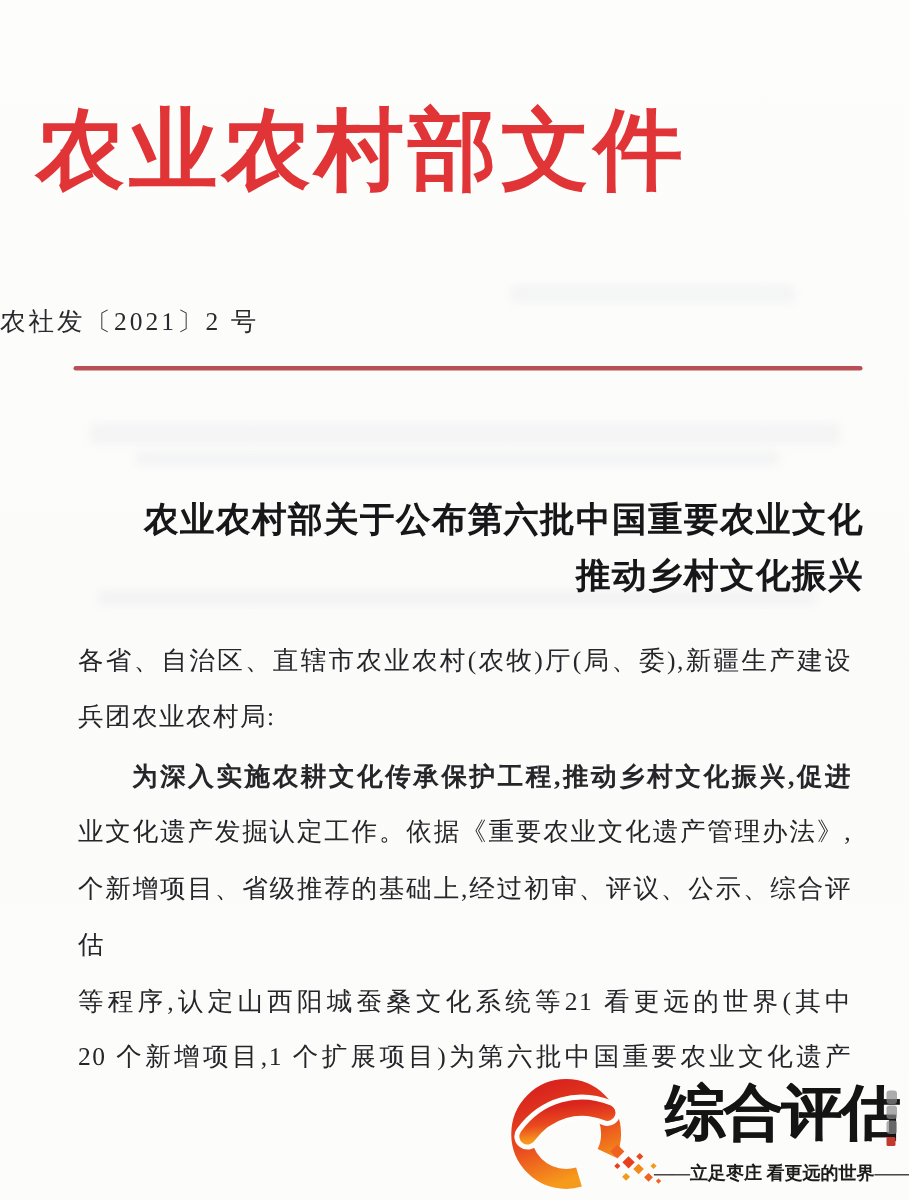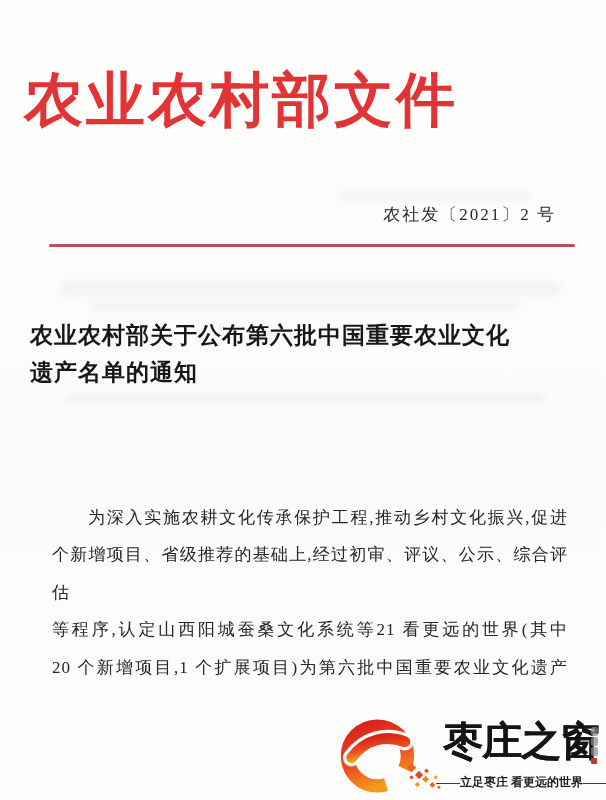--- a/index.html
+++ b/index.html
@@ -10,46 +10,46 @@
     color:#222226;
   }
   
   .letterhead{
     position:absolute;top:58px;left:0;width:482px;text-align:center;
     font-size:59px;line-height:84px;font-weight:700;color:#e13437;
     letter-spacing:3px;white-space:nowrap;
   }
   
   .doc-number{
-    position:absolute;top:203px;left:0;width:556px;text-align:right;
+    position:absolute;top:203px;left:0;width:556px;text-align:left;
     font-size:17px;letter-spacing:2px;color:#2a2a2e;white-space:nowrap;
   }
   
   .divider{
     position:absolute;top:244px;left:49px;width:526px;height:2.5px;
     background:#b85056;border-radius:2px;
   }
   
   .title{
-    position:absolute;top:317px;left:30px;width:546px;text-align:left;
+    position:absolute;top:328px;left:30px;width:546px;text-align:right;
     font-size:23px;font-weight:700;line-height:37px;letter-spacing:1px;
     color:#17171a;
   }
   
   .addressee{position:absolute;top:422px;left:52px;width:516px;}
   .bodytext{position:absolute;top:499px;left:52px;width:516px;}
   .tline{
     font-size:17px;line-height:37.4px;letter-spacing:1px;color:#26262a;
     white-space:nowrap;
   }
   .tline.just{
     white-space:normal;text-align:justify;text-align-last:justify;
     letter-spacing:1px;
   }
-  .tline.indent{padding-left:36px;}
+  .tline.indent{padding-left:36px;font-weight:bold;}
   
   .ghost{
     position:absolute;background:#8b90a0;opacity:.065;filter:blur(3px);
     border-radius:4px;
   }
   
   .sitemark{position:absolute;left:340px;top:712px;width:266px;height:88px;}
   .emark{position:absolute;left:0;top:2px;width:104px;height:84px;}
   .site-name{
     position:absolute;left:103px;top:2px;width:156px;
@@ -75,26 +75,31 @@
 
   <div class="divider"></div>
 
   <div class="ghost" style="top:190px;left:340px;width:190px;height:12px;"></div>
   <div class="ghost" style="top:282px;left:60px;width:500px;height:14px;"></div>
   <div class="ghost" style="top:301px;left:90px;width:430px;height:9px;"></div>
   <div class="ghost" style="top:393px;left:65px;width:480px;height:11px;"></div>
 
   <div class="title">
     <div>农业农村部关于公布第六批中国重要农业文化</div>
-    <div>遗产名单的通知</div>
+    <div>推动乡村文化振兴</div>
   </div>
 
+  <div class="addressee">
+    <div class="tline just">各省、自治区、直辖市农业农村(农牧)厅(局、委),新疆生产建设</div>
+    <div class="tline">兵团农业农村局:</div>
+  </div>
 
   <div class="bodytext">
     <div class="tline just indent">为深入实施农耕文化传承保护工程,推动乡村文化振兴,促进</div>
+    <div class="tline just">业文化遗产发掘认定工作。依据《重要农业文化遗产管理办法》,</div>
     <div class="tline just">个新增项目、省级推荐的基础上,经过初审、评议、公示、综合评估</div>
     <div class="tline just">等程序,认定山西阳城蚕桑文化系统等21 看更远的世界(其中</div>
     <div class="tline just">20 个新增项目,1 个扩展项目)为第六批中国重要农业文化遗产</div>
   </div>
 
   <div class="sitemark">
 
     <svg class="emark" viewBox="0 0 125 100" xmlns="http://www.w3.org/2000/svg" aria-hidden="true">
       <defs>
         <linearGradient id="lg" x1="0.2" y1="0" x2="0.55" y2="1">
@@ -116,21 +121,21 @@
         <rect x="100" y="75" width="6" height="6" fill="#f28b1e" transform="rotate(45 103 78)"></rect>
         <rect x="109" y="82" width="5" height="5" fill="#ef6220" transform="rotate(45 111 84)"></rect>
         <rect x="91" y="82" width="4.5" height="4.5" fill="#f29a1c" transform="rotate(45 93 84)"></rect>
         <rect x="102" y="66" width="4" height="4" fill="#e84a1f" transform="rotate(45 104 68)"></rect>
         <rect x="113" y="74" width="3.5" height="3.5" fill="#f29a1c" transform="rotate(45 115 76)"></rect>
         <rect x="118" y="86" width="3" height="3" fill="#ef6220" transform="rotate(45 119 87)"></rect>
         <rect x="84" y="74" width="3.5" height="3.5" fill="#e8401f" transform="rotate(45 86 76)"></rect>
       </g>
     </svg>
 
-    <div class="site-name">枣庄之窗</div>
+    <div class="site-name">综合评估</div>
 
     <div class="signature">
       <span class="sig-stroke"></span>
       <span class="sig-stroke"></span>
       <span class="sig-stroke"></span>
       <span class="sig-seal"></span>
     </div>
 
     <div class="site-tagline">——立足枣庄 看更远的世界——</div>
   </div>

